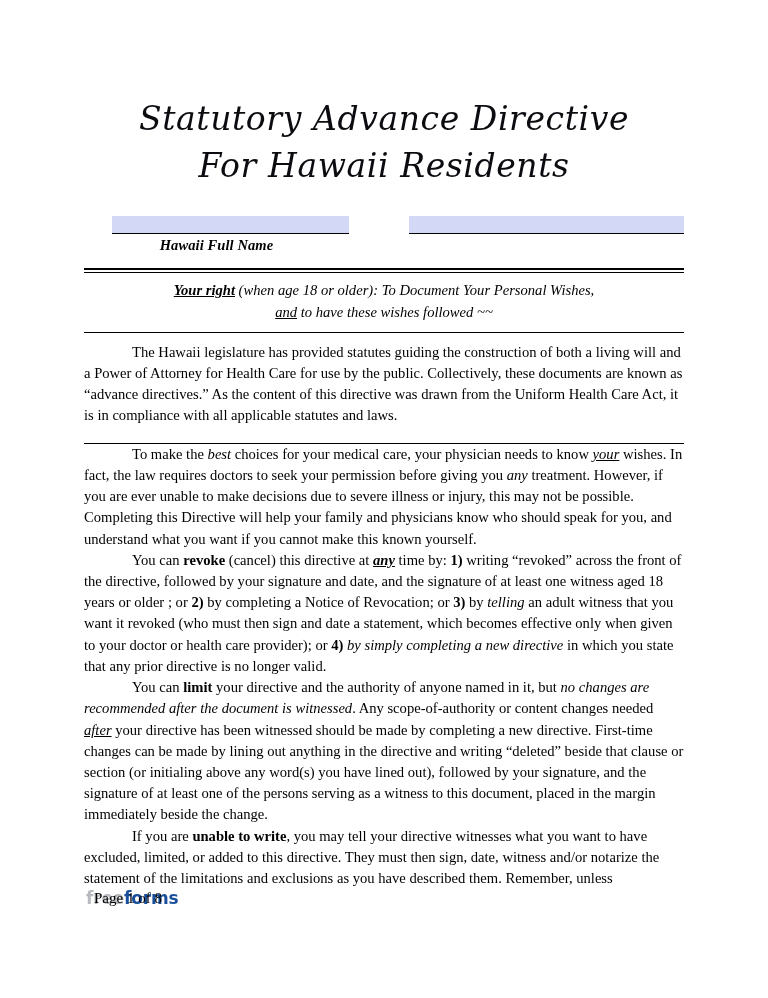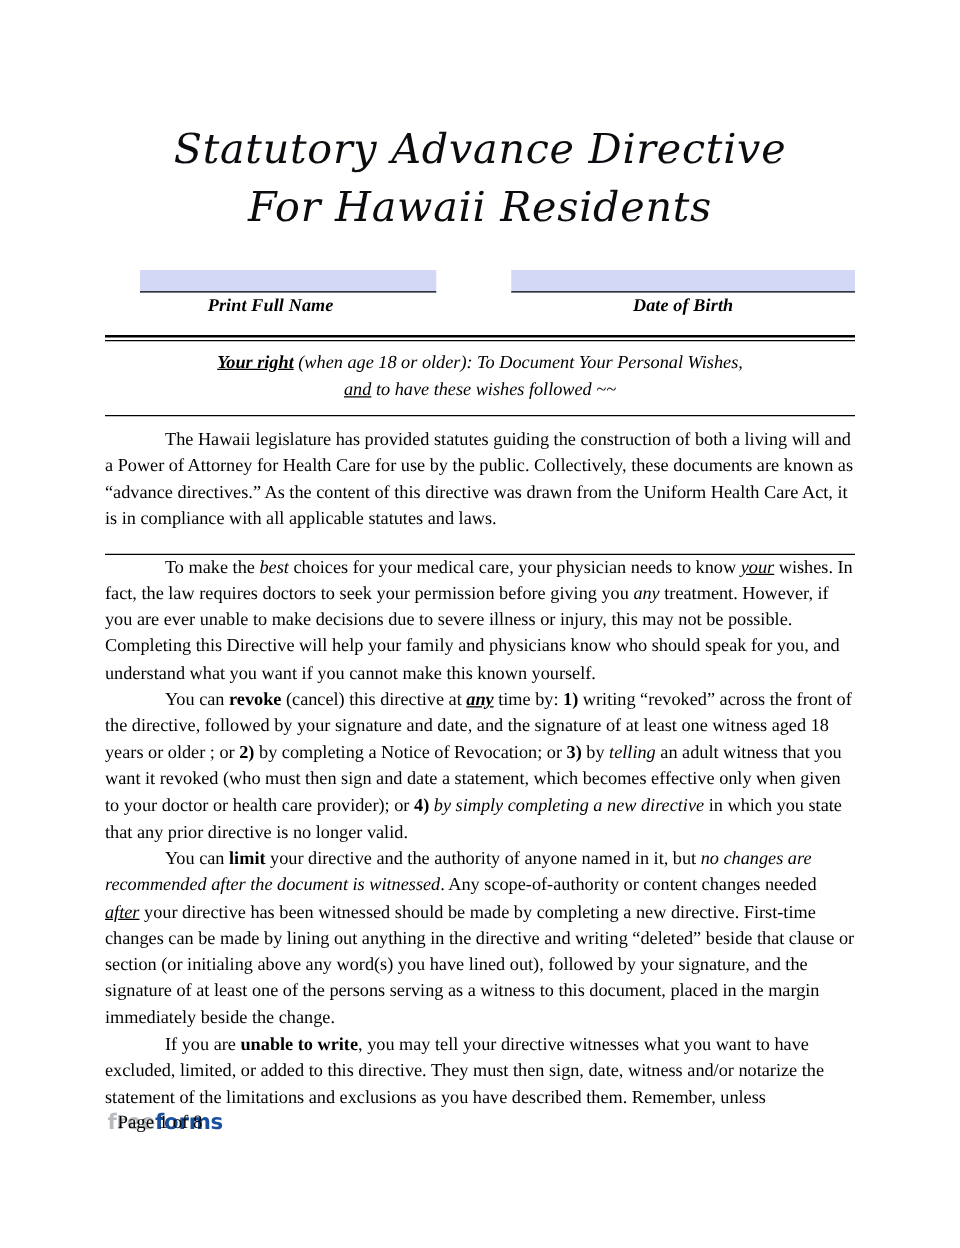--- a/index.html
+++ b/index.html
@@ -154,25 +154,24 @@
 <div class="page">
 
   <h1 class="doc-title">
     <span>Statutory Advance Directive</span>
     <span class="line2">For Hawaii Residents</span>
   </h1>
 
   <div class="id-row">
     <div class="id-field">
       <div class="field-box offset" title="Print Full Name"></div>
-      <div class="field-caption">Print Full Name</div>
+      <div class="field-caption">Hawaii Full Name</div>
     </div>
     <div class="id-field right">
       <div class="field-box" title="Date of Birth"></div>
-      <div class="field-caption">Date of Birth</div>
     </div>
   </div>
 
   <div class="rule-double"></div>
 
   <div class="right-statement">
     <span class="u-bold">Your right</span><span> (when age 18 or older): To Document Your Personal Wishes,</span><br>
     <span class="u-plain">and</span><span> to have these wishes followed ~~</span>
   </div>
 

